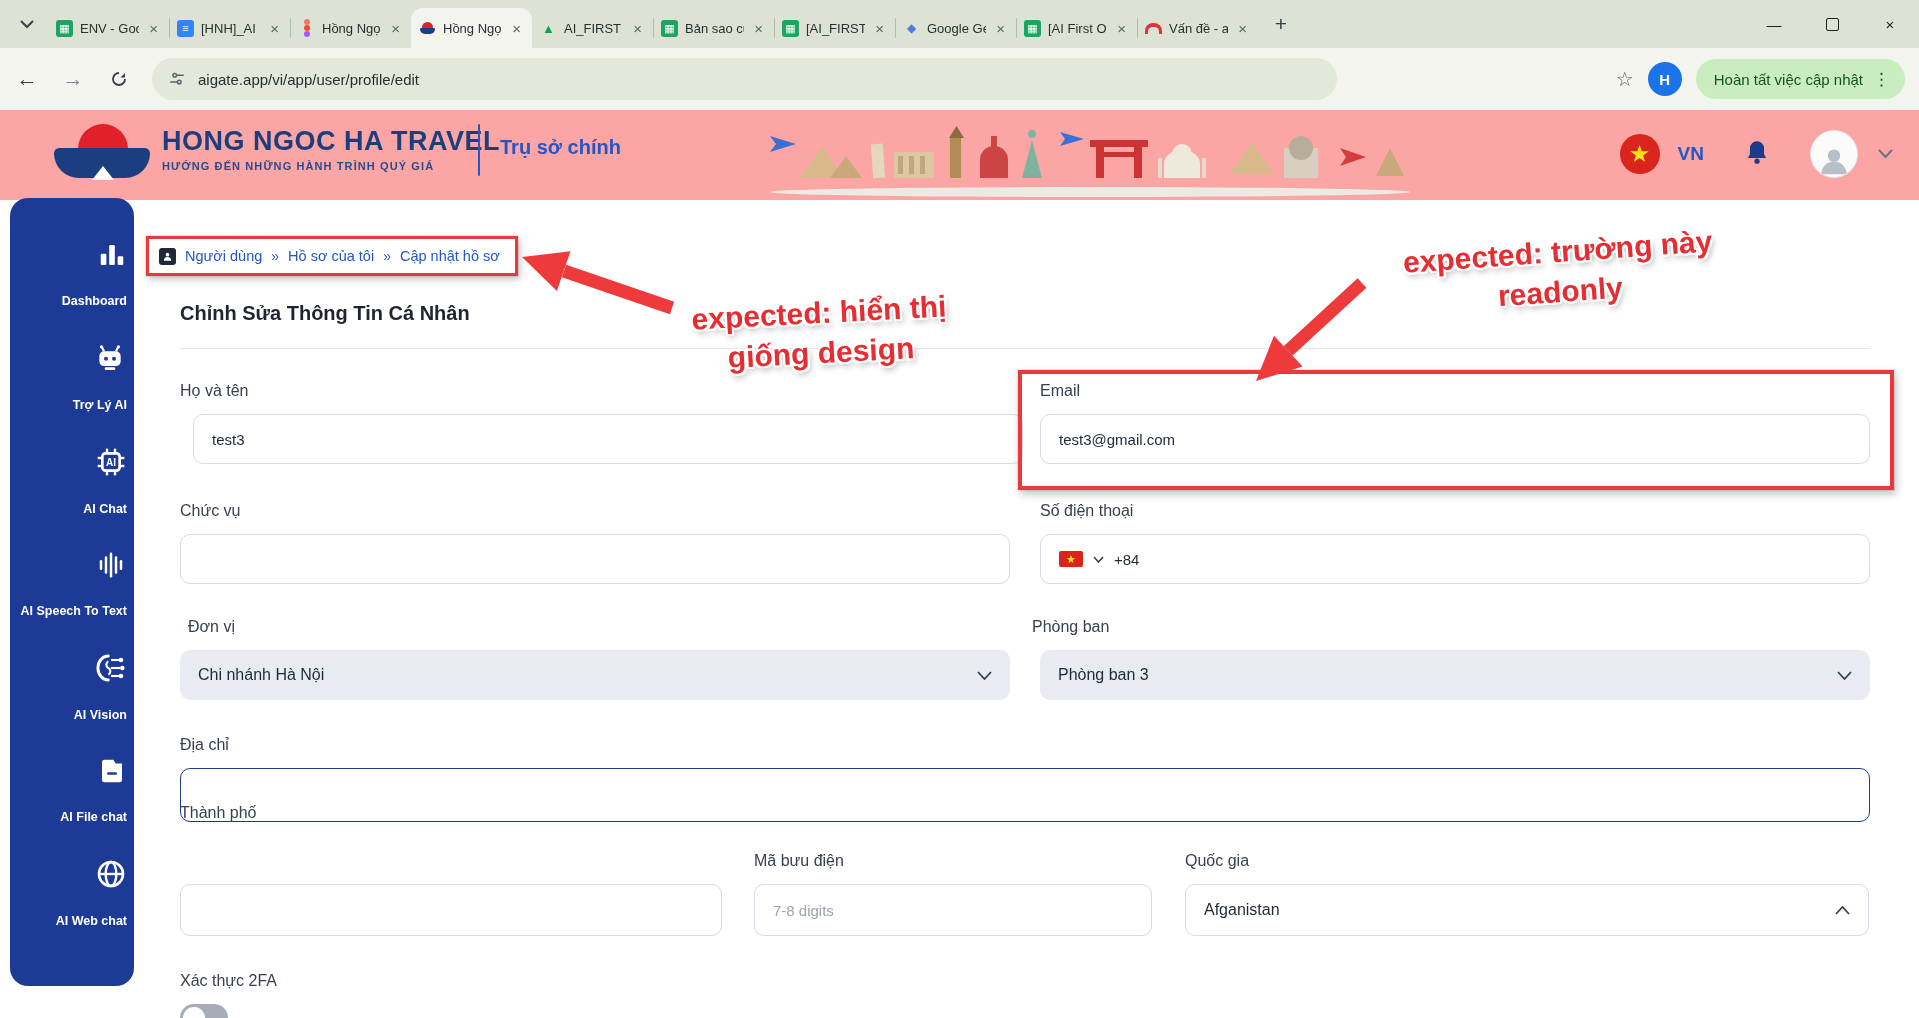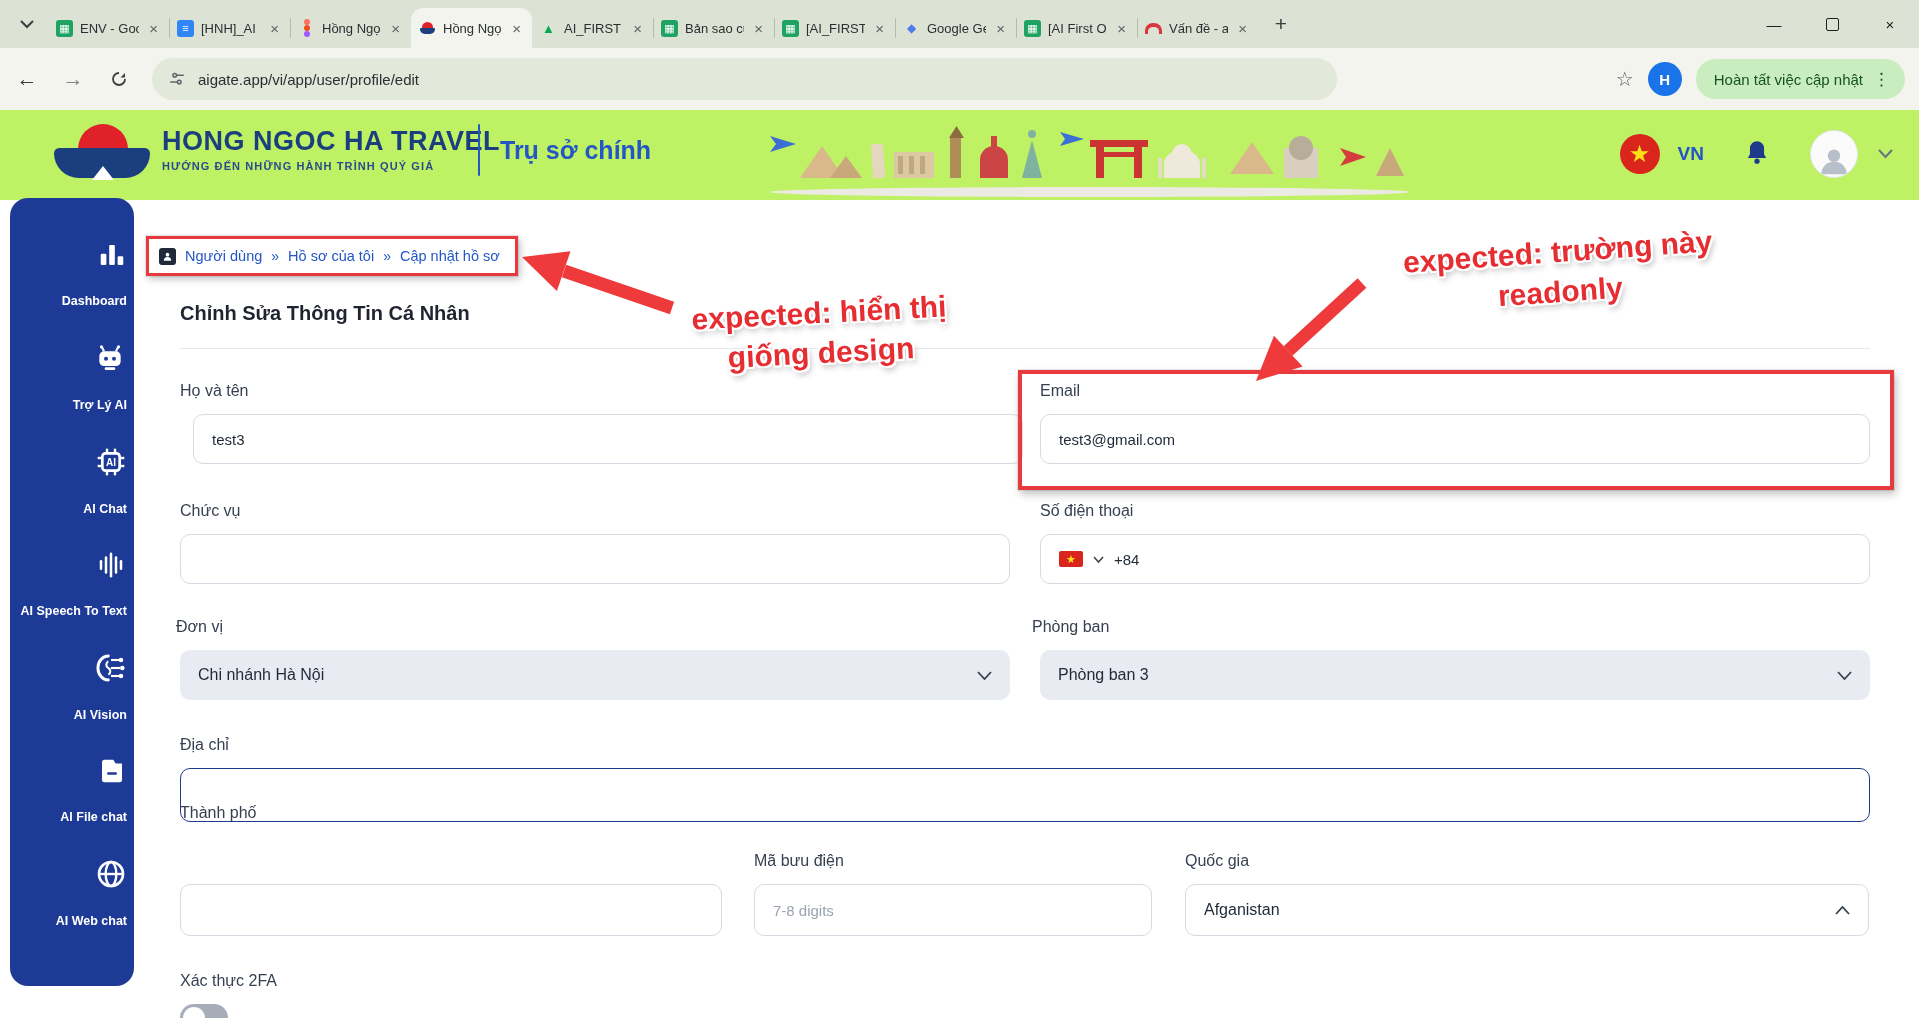--- a/index.html
+++ b/index.html
@@ -48,31 +48,31 @@
   .urltext{font-size:15px;color:#2b2f33;}
   .tb-right{margin-left:auto;display:flex;align-items:center;gap:14px;padding-right:14px;}
   .star{font-size:20px;color:#5f6368;}
   .avatarH{width:34px;height:34px;border-radius:50%;background:#1a73e8;color:#fff;font-size:15px;
            font-weight:700;display:flex;align-items:center;justify-content:center;}
   .greenpill{height:40px;border-radius:20px;background:#c9edbf;color:#14541d;font-size:15px;
              display:flex;align-items:center;gap:10px;padding:0 14px 0 18px;}
   .dots3{font-size:17px;color:#14541d;letter-spacing:1px;}
 
   
-  .appheader{position:absolute;left:0;top:110px;width:1919px;height:90px;background:#bef264;}
+  .appheader{position:absolute;left:0;top:110px;width:1919px;height:90px;background:#fca5a5;}
   .logo{position:absolute;left:52px;top:8px;width:100px;height:70px;}
   .lm-red{position:absolute;left:26px;top:6px;width:50px;height:25px;border-radius:25px 25px 0 0;background:#e02129;}
   .lm-navy{position:absolute;left:2px;top:30px;width:96px;height:30px;border-radius:10px 10px 48px 48px;background:#1b3e7e;}
   .lm-navy::after{content:"";position:absolute;left:38px;top:18px;border-left:11px solid transparent;
                   border-right:11px solid transparent;border-bottom:14px solid #fff;}
   .brandtext{position:absolute;left:162px;top:16px;}
   .brandname{font-size:27px;font-weight:800;color:#1b3e7e;letter-spacing:.5px;}
   .brandtag{font-size:11px;font-weight:700;color:#2b4a8b;letter-spacing:1.1px;margin-top:3px;}
   .hdivider{position:absolute;left:478px;top:14px;width:2px;height:52px;background:#2456c6;border-radius:2px;}
-  .branch{position:absolute;left:500px;top:26px;font-size:25px;font-weight:600;color:#2456c6;}
+  .branch{position:absolute;left:500px;top:26px;font-size:20px;font-weight:600;color:#2456c6;}
   .banner{position:absolute;left:760px;top:8px;width:660px;height:80px;}
   .hdr-right{position:absolute;right:26px;top:20px;display:flex;align-items:center;gap:18px;}
   .flagcircle{width:40px;height:40px;border-radius:50%;background:#da251d;display:flex;align-items:center;
               justify-content:center;color:#ffdf17;font-size:24px;}
   .langtxt{font-size:19px;font-weight:700;color:#2456c6;}
   .bellwrap{margin-left:22px;}
   .avatar{width:46px;height:46px;border-radius:50%;background:#fbfbfb;border:1px solid #e3e5e9;
           display:flex;align-items:flex-end;justify-content:center;overflow:hidden;margin-left:22px;}
   .chevgray{margin-left:2px;}
 
@@ -409,21 +409,21 @@
   <input class="inp" style="left: 180px; top: 534px; width: 830px;" readonly="" value="">
   <div class="lbl" style="left:1040px;top:502px;">Số điện thoại</div>
   <div class="phonebox" style="left:1040px;top:534px;width:830px;">
     <span class="miniflag">★</span>
     <svg width="11" height="7">
         <path d="M1 1l4.5 5L10 1" stroke="#444" stroke-width="1.6" fill="none"></path>
       </svg>
     <span class="dialcode">+84</span>
   </div>
 
-  <div class="lbl" style="left:176px;top:618px;text-align:right;">Đơn vị</div>
+  <div class="lbl" style="left:188px;top:618px;text-align:right;">Đơn vị</div>
   <div class="sel" style="left:180px;top:650px;width:830px;">
     <span>Chi nhánh Hà Nội</span>
     <svg width="15" height="9">
         <path d="M1 1l6.5 7L14 1" stroke="#374151" stroke-width="1.8" fill="none"></path>
       </svg>
   </div>
   <div class="lbl" style="left:1032px;top:618px;">Phòng ban</div>
   <div class="sel" style="left:1040px;top:650px;width:830px;">
     <span>Phòng ban 3</span>
     <svg width="15" height="9">

